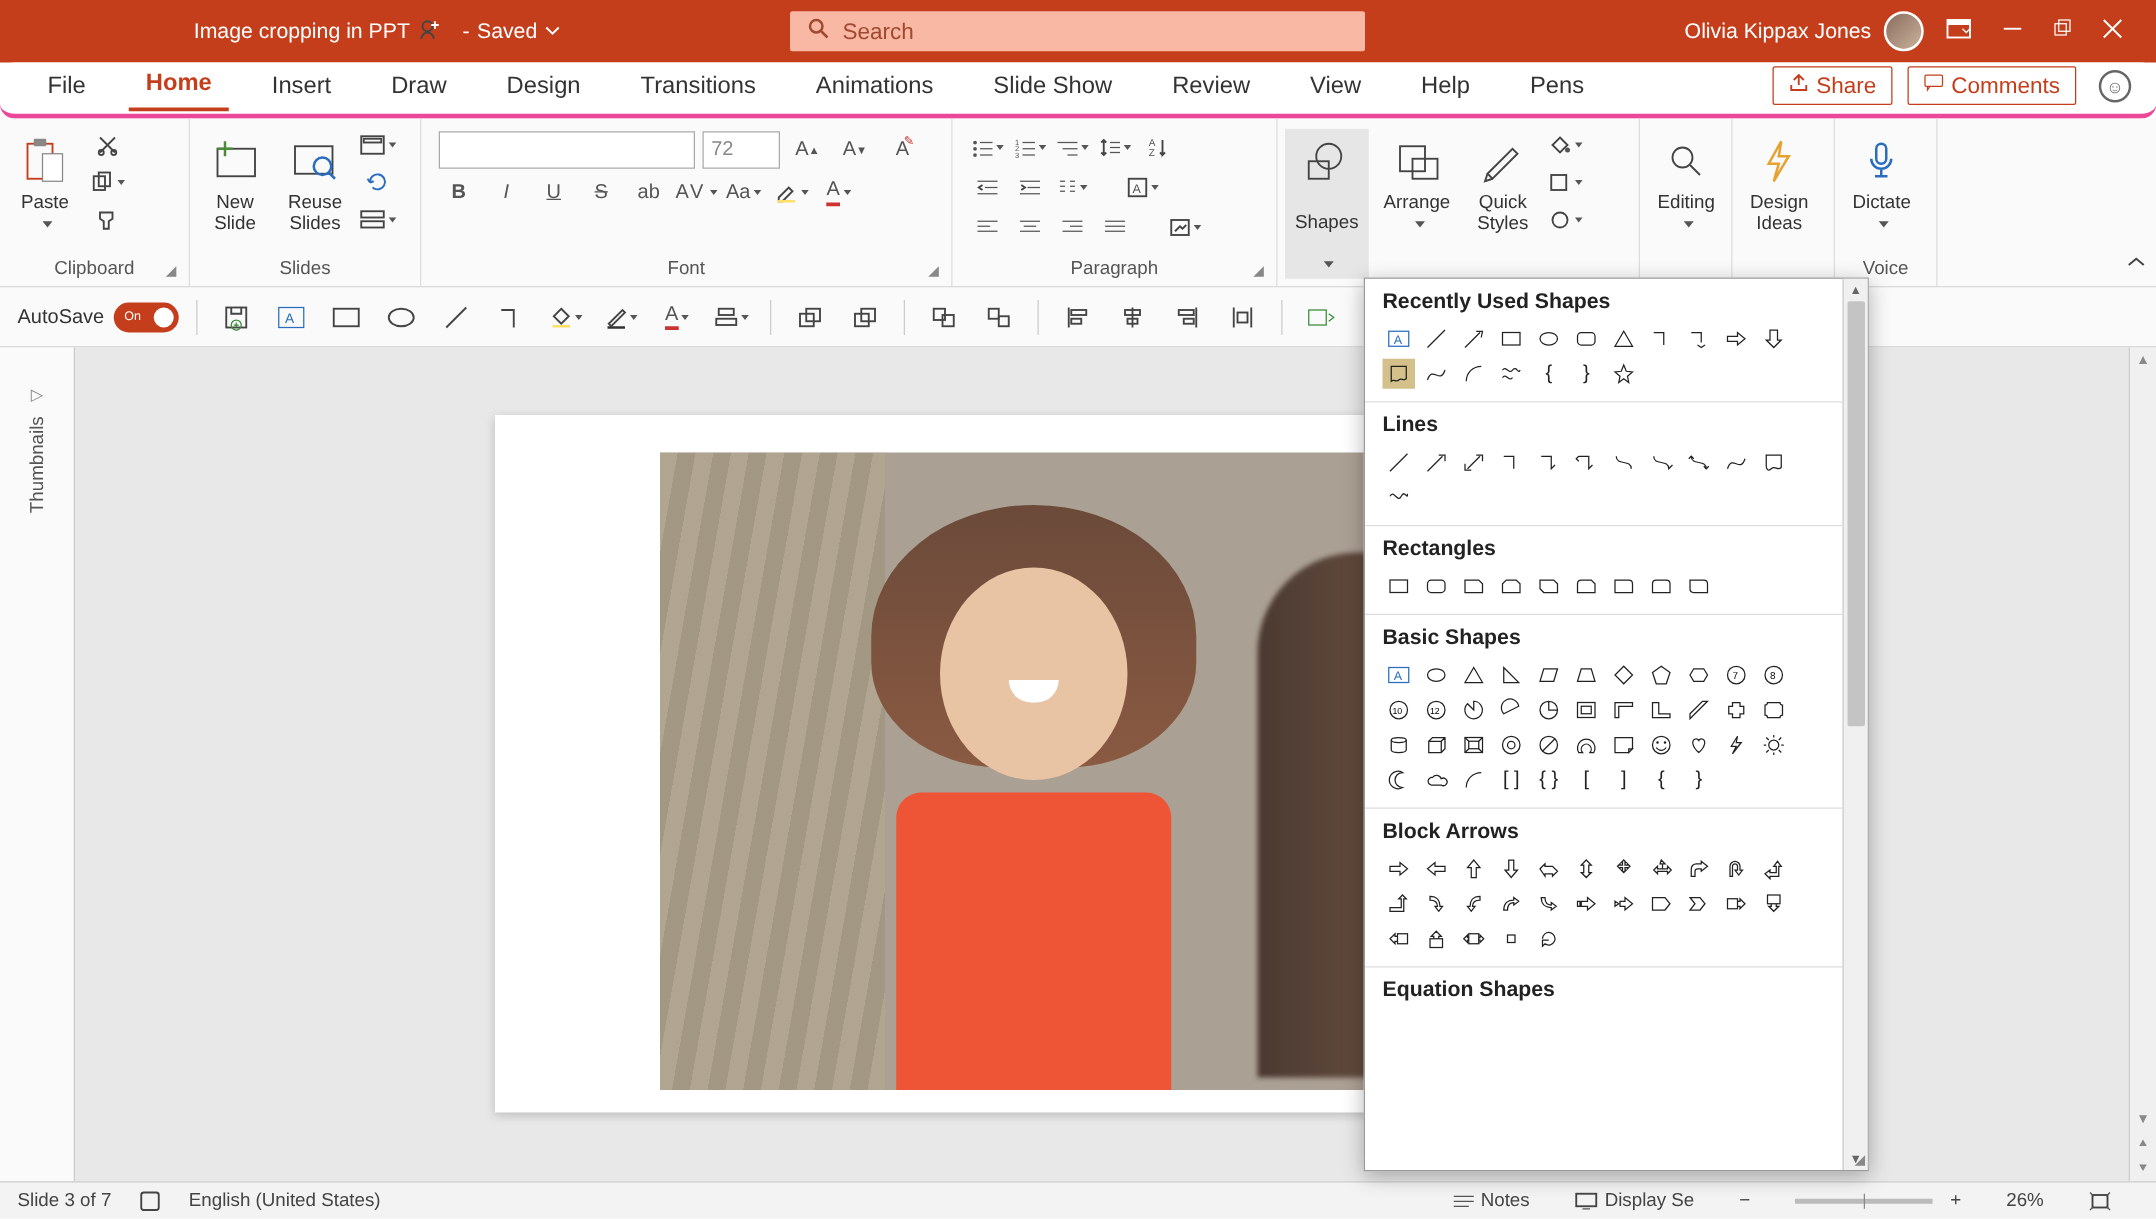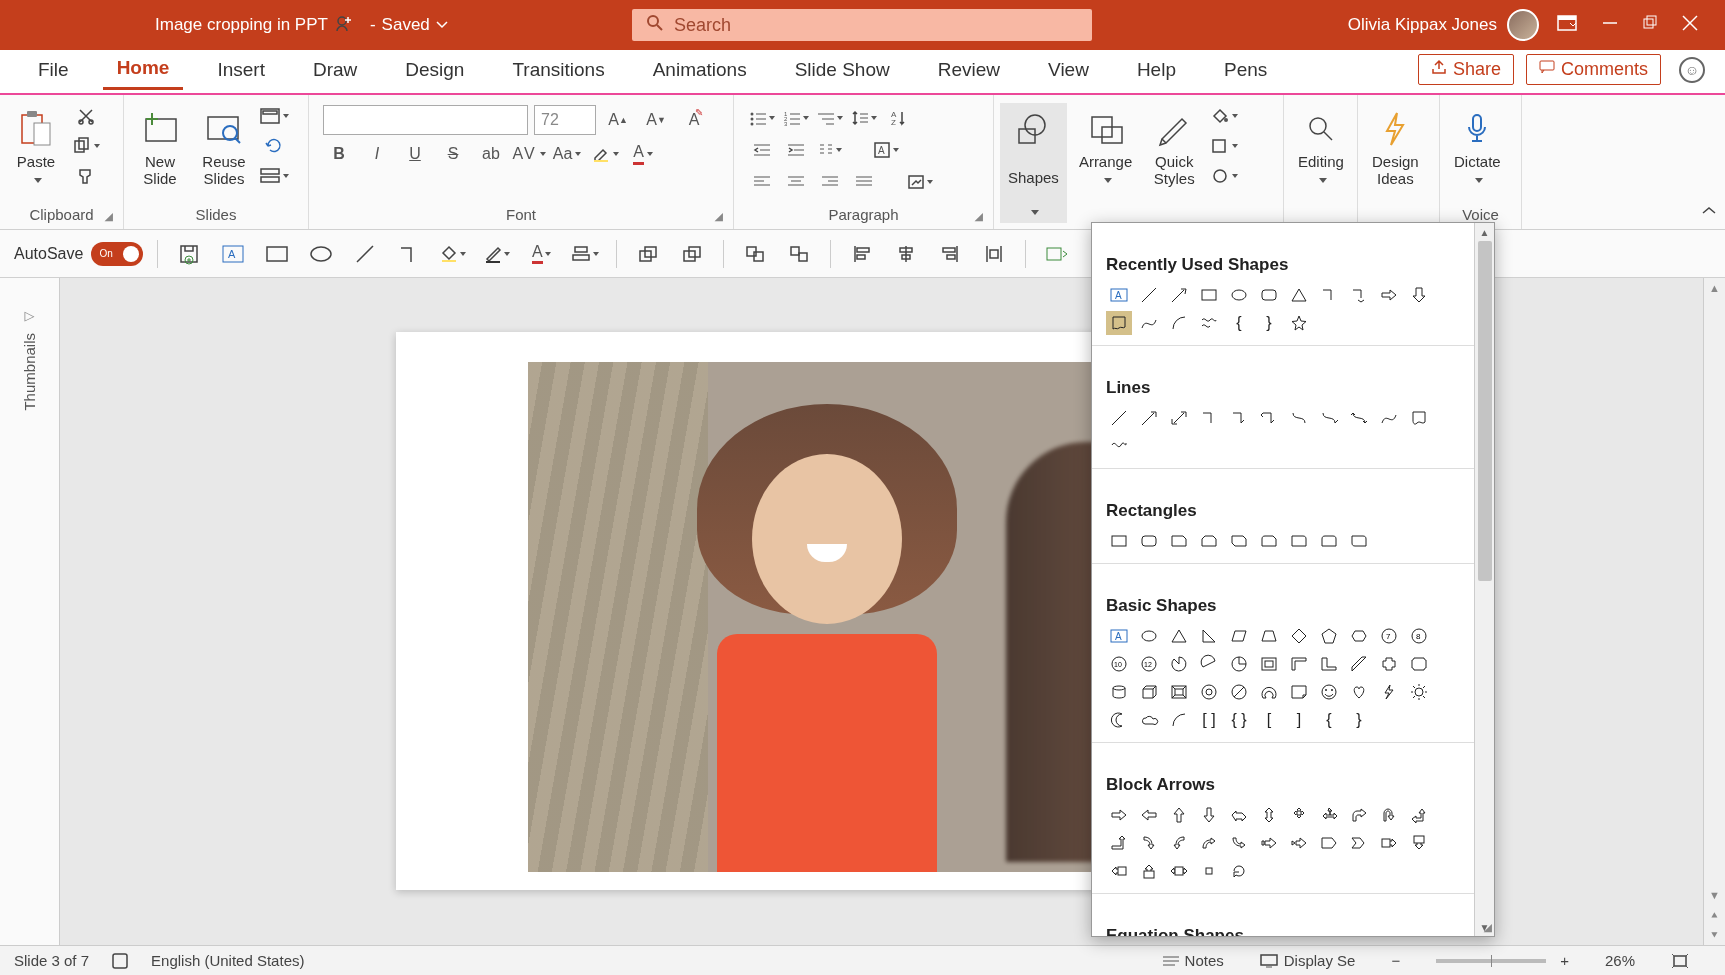--- a/index.html
+++ b/index.html
@@ -11,21 +11,21 @@
 .tb-doc { display:flex; align-items:center; gap:8px; }
 .tb-doc .saved { margin-left:8px; display:flex; align-items:center; gap:6px; }
 .tb-search { margin-left:auto; margin-right:auto; width:460px; height:32px; background:#f8b8a4; border-radius:2px; display:flex; align-items:center; padding:0 14px; position:absolute; left:632px; top:9px; }
 .tb-search input { border:none; background:transparent; color:#fff; font-size:18px; width:100%; outline:none; }
 .tb-search input::placeholder { color:#a04830; }
 .tb-right { display:flex; align-items:center; gap:10px; margin-left:auto; margin-right:20px; }
 .avatar { width:32px; height:32px; border-radius:50%; background:linear-gradient(135deg,#8a6d5f,#c9b29a); border:2px solid #fff; }
 .win-btn { font-size:16px; cursor:pointer; padding:2px 8px; }
 
 
-.tabstrip { height:45px; background:#fff; display:flex; align-items:center; padding:0 20px 4px 24px; border-bottom:2px solid #ec4899; }
+.tabstrip { height:45px; background:#fff; display:flex; align-items:center; padding:0 20px 4px 24px; border-bottom:4px solid #ec4899;border-radius:12px; }
 .tabstrip .tab { padding:8px 14px; font-size:19px; color:#333; cursor:pointer; margin-right:20px; }
 .tabstrip .tab.active { color:#c43e1c; border-bottom:3px solid #c43e1c; font-weight:600; }
 .tabstrip .right { margin-left:auto; display:flex; gap:12px; align-items:center; }
 .tabstrip .pill { border:1px solid #c43e1c; color:#c43e1c; padding:4px 12px; border-radius:2px; font-size:18px; cursor:pointer; display:flex; gap:6px; }
 .tabstrip .smiley { width:26px; height:26px; border:2px solid #666; border-radius:50%; display:flex; align-items:center; justify-content:center; font-size:14px; color:#666; margin-left:6px; }
 
 
 .ribbon { height:135px; background:#fafafa; display:flex; border-bottom:1px solid #d0d0d0; }
 .rgroup { border-right:1px solid #ddd; display:flex; flex-direction:column; padding:4px 6px 0; height:100%; }
 .rgroup .body { flex:1; display:flex; align-items:flex-start; gap:4px; padding-top:4px; }
@@ -67,21 +67,21 @@
 .photo .top { position:absolute; top:230px; left:50%; transform:translateX(-50%); width:220px; height:270px; background:#ee5536; border-radius:20px 20px 0 0; }
 .photo .smile { position:absolute; top:140px; left:50%; transform:translateX(-50%); width:40px; height:18px; background:#fff; border-radius:0 0 20px 20px; }
 .photo .curtain { position:absolute; left:0; top:0; width:180px; height:100%; background:repeating-linear-gradient(100deg,#b5a98f 0 14px,#9c9279 14px 28px); opacity:.6; }
 .photo .person2 { position:absolute; right:-40px; top:80px; width:160px; height:420px; background:linear-gradient(90deg,#3a2820,#6b4a3a); border-radius:80px 0 0 0; opacity:.85; filter:blur(2px); }
 .vscroll { width:22px; background:#f0f0f0; border-left:1px solid #ccc; position:relative; }
 .vscroll .arrow { height:20px; display:flex; align-items:center; justify-content:center; color:#888; font-size:11px; cursor:pointer; }
 
 
 .shapes-dd { position:absolute; left:1091px; top:222px; width:404px; height:715px; background:#fff; border:1px solid #999; box-shadow:0 4px 16px rgba(0,0,0,.3); z-index:100; display:flex; }
 .shapes-scroll { flex:1; overflow:hidden; }
-.shapes-scroll .cat { padding:8px 14px 10px; border-bottom:1px solid #ddd;margin-top:24px; }
+.shapes-scroll .cat { padding:8px 14px 10px; border-bottom:1px solid #ddd; }
 .shapes-scroll .cat h4 { font-size:17px; font-weight:700; margin-bottom:8px; color:#222; }
 .shapes-scroll .grid { display:flex; flex-wrap:wrap; gap:4px; }
 .shapes-scroll .sh { width:26px; height:24px; display:flex; align-items:center; justify-content:center; cursor:pointer; font-size:16px; color:#222; }
 .shapes-scroll .sh.sel { background:#d4c08a; }
 .shapes-scroll .sh svg { width:18px; height:18px; }
 .dd-vscroll { width:20px; background:#f0f0f0; border-left:1px solid #ccc; position:relative; }
 .dd-vscroll .thumb { position:absolute; left:3px; top:18px; width:14px; height:340px; background:#c4c4c4; border-radius:2px; }
 .dd-vscroll .ar { position:absolute; width:100%; height:18px; display:flex; align-items:center; justify-content:center; font-size:10px; color:#666; cursor:pointer; }
 .dd-vscroll .ar.top { top:0; } .dd-vscroll .ar.bot { bottom:0; }
 .dd-resize { position:absolute; right:2px; bottom:2px; font-size:11px; color:#888; }
@@ -179,21 +179,21 @@
           <path d="M5 11l-2 3v-3" stroke="#c43e1c" fill="none"></path>
         </svg>
       <span>Comments</span>
     </span>
     <span class="smiley">☺</span>
   </div>
 </div>
 
 <div class="ribbon">
 
-  <div class="rgroup" style="width:124px;">
+  <div class="rgroup" style="width:152px;">
     <div class="body">
       <div class="rb-big">
         <span class="ic">
             <svg width="36" height="40">
               <rect x="4" y="6" width="20" height="28" stroke="#c43e1c" fill="none" stroke-width="1.5"></rect>
               <rect x="9" y="2" width="10" height="6" rx="1" fill="#888"></rect>
               <rect x="16" y="14" width="16" height="22" fill="#fff" stroke="#888"></rect>
             </svg>
           </span>
         <span>Paste</span>

